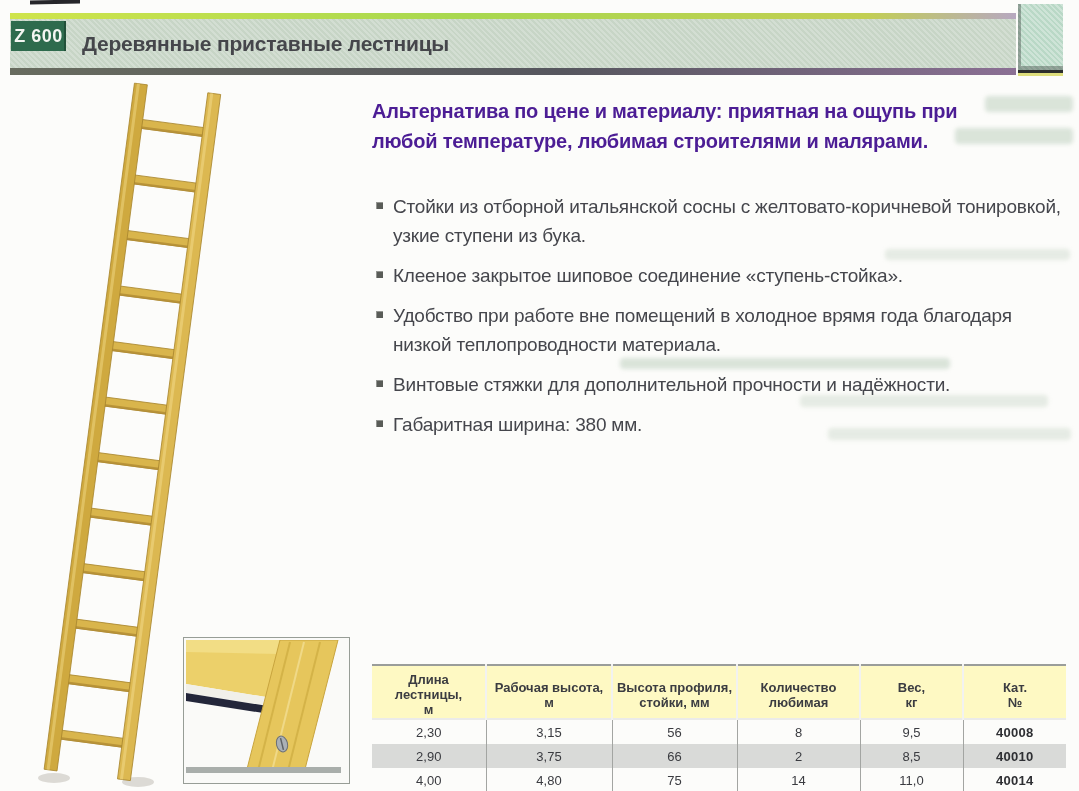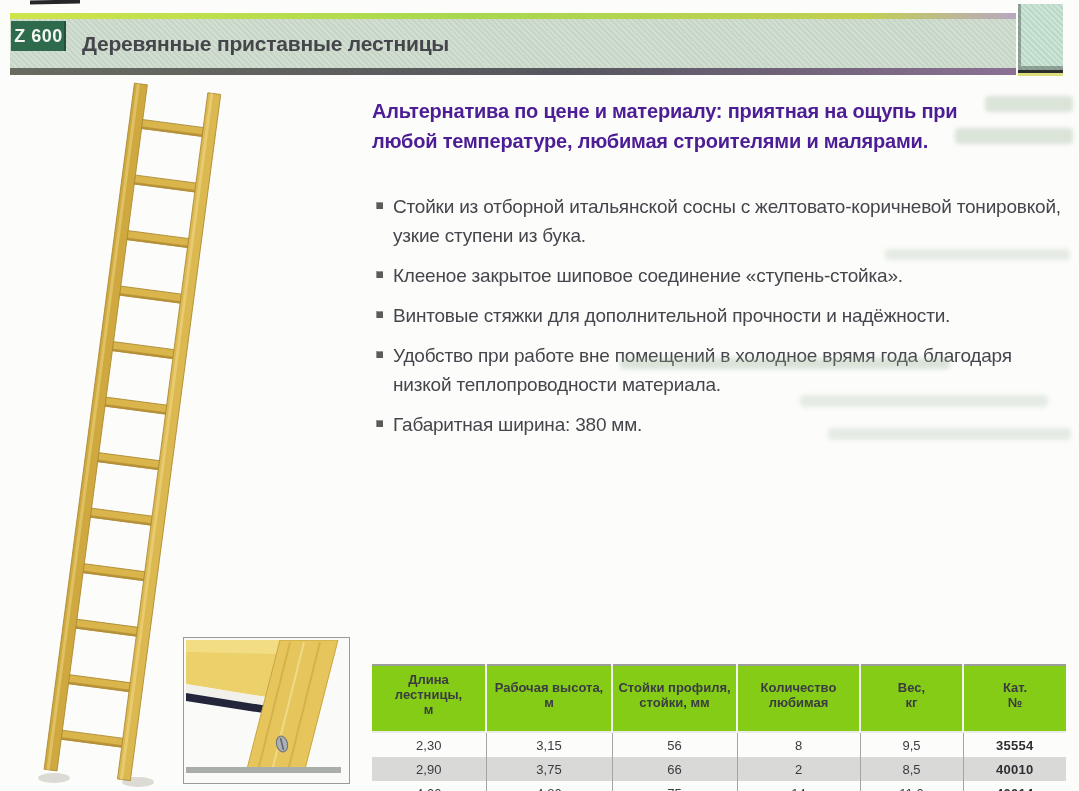--- a/index.html
+++ b/index.html
@@ -37,22 +37,22 @@
   .detail-fig{position:absolute;left:183px;top:637px;width:161px;height:141px;
     border:1px solid #979d96;background:#fafaf8;padding:2px;}
   .detail-fig svg{display:block;}
 
   
   .spec-table-wrap{position:absolute;left:372px;top:664px;width:694px;}
   table.spec{width:694px;border-collapse:collapse;table-layout:fixed;
     border-top:2px solid #9a9d9a;border-bottom:3px solid #6f7076;}
   table.spec col.c1{width:114px}table.spec col.c2{width:126px}table.spec col.c3{width:125px}
   table.spec col.c4{width:123px}table.spec col.c5{width:103px}table.spec col.c6{width:103px}
-  table.spec th{background:#84cc16;font-size:13px;line-height:15px;font-weight:bold;color:#3b3c41;
-    padding:6px 2px 14px 2px;border-left:2px solid #f2f2f0;vertical-align:middle;text-align:center;}
+  table.spec th{background:#fef9c3;font-size:13px;line-height:15px;font-weight:bold;color:#3b3c41;
+    padding:6px 2px 1px 2px;border-left:2px solid #f2f2f0;vertical-align:middle;text-align:center;}
   table.spec th:first-child{border-left:none;}
   table.spec thead tr{border-bottom:2px solid #ebebe9;}
   table.spec td{font-size:13px;color:#3a3b40;text-align:center;height:22px;padding:1px 2px;
     border-left:1.5px solid #a3a5a2;}
   table.spec td:first-child{border-left:none;}
   table.spec tr.stripe td{background:#d9dad8;}
   table.spec td.cat{font-weight:bold;color:#2e2f33;letter-spacing:.3px;}
 
   
   .bleed{position:absolute;filter:blur(2px);border-radius:4px;background:rgba(140,172,142,.30);}
@@ -113,22 +113,22 @@
         <rect x="120.5" y="5" width="3" height="692" fill="#ecd27c" stroke="none" opacity="0.7"></rect>
       </g>
     </svg>
   </div>
 
   <div class="intro">Альтернатива по цене и материалу: приятная на ощупь при любой температуре, любимая строителями и малярами.</div>
 
   <ul class="features">
     <li><span class="sq"></span><span>Стойки из отборной итальянской сосны с желтовато-коричневой тонировкой, узкие ступени из бука.</span></li>
     <li><span class="sq"></span><span>Клееное закрытое шиповое соединение «ступень-стойка».</span></li>
+    <li><span class="sq"></span><span>Удобство при работе вне помещений в холодное врямя года благодаря низкой теплопроводности материала.</span></li>
     <li><span class="sq"></span><span>Винтовые стяжки для дополнительной прочности и надёжности.</span></li>
-    <li><span class="sq"></span><span>Удобство при работе вне помещений в холодное врямя года благодаря низкой теплопроводности материала.</span></li>
     <li><span class="sq"></span><span>Габаритная ширина: 380 мм.</span></li>
   </ul>
 
   <div class="detail-fig">
     <svg width="155" height="133" viewBox="0 0 155 133" xmlns="http://www.w3.org/2000/svg">
       <rect x="0" y="0" width="155" height="133" fill="#fafaf8"></rect>
 
       <polygon points="0,0 98,0 86,58 0,44" fill="#ecd06a"></polygon>
       <polygon points="0,0 98,0 95,14 0,12" fill="#f2dd85"></polygon>
 
@@ -156,34 +156,34 @@
           <col class="c2">
           <col class="c3">
           <col class="c4">
           <col class="c5">
           <col class="c6">
         </colgroup>
       <thead>
         <tr>
           <th><span>Длина лестницы,</span><br><span>м</span></th>
           <th><span>Рабочая высота,</span><br><span>м</span></th>
-          <th><span>Стойки профиля,</span><br><span>стойки, мм</span></th>
+          <th><span>Высота профиля,</span><br><span>стойки, мм</span></th>
           <th><span>Количество</span><br><span>любимая</span></th>
           <th><span>Вес,</span><br><span>кг</span></th>
           <th><span>Кат.</span><br><span>№</span></th>
         </tr>
       </thead>
       <tbody>
         <tr>
           <td>2,30</td>
           <td>3,15</td>
           <td>56</td>
           <td>8</td>
           <td>9,5</td>
-          <td class="cat">35554</td>
+          <td class="cat">40008</td>
         </tr>
         <tr class="stripe">
           <td>2,90</td>
           <td>3,75</td>
           <td>66</td>
           <td>2</td>
           <td>8,5</td>
           <td class="cat">40010</td>
         </tr>
         <tr>

